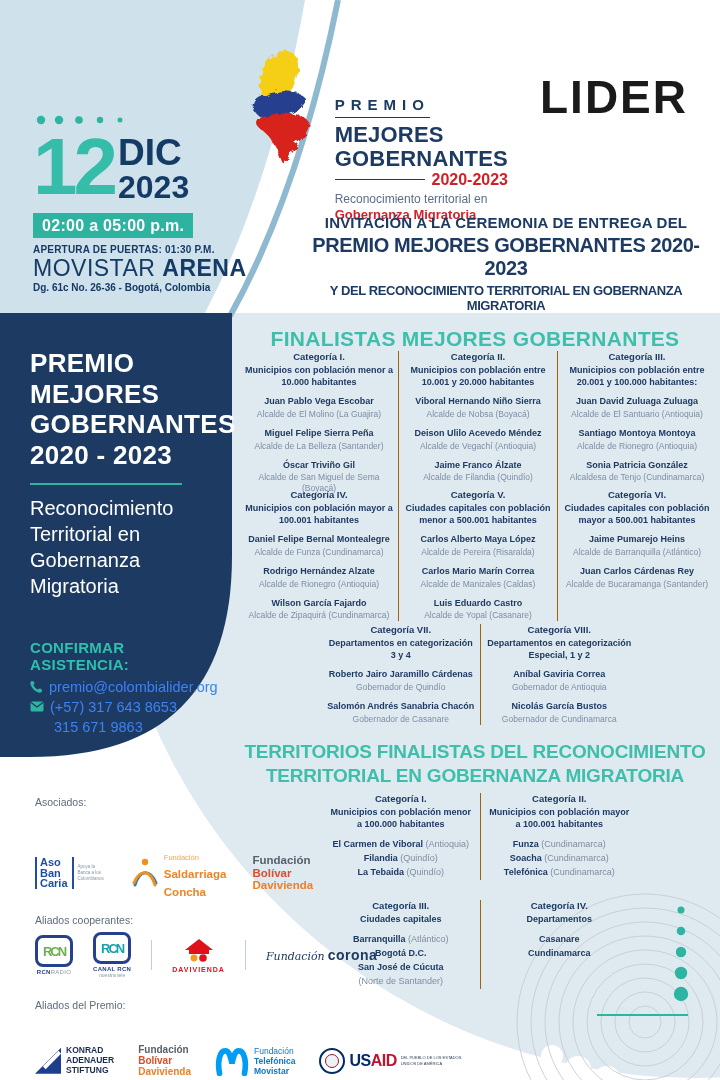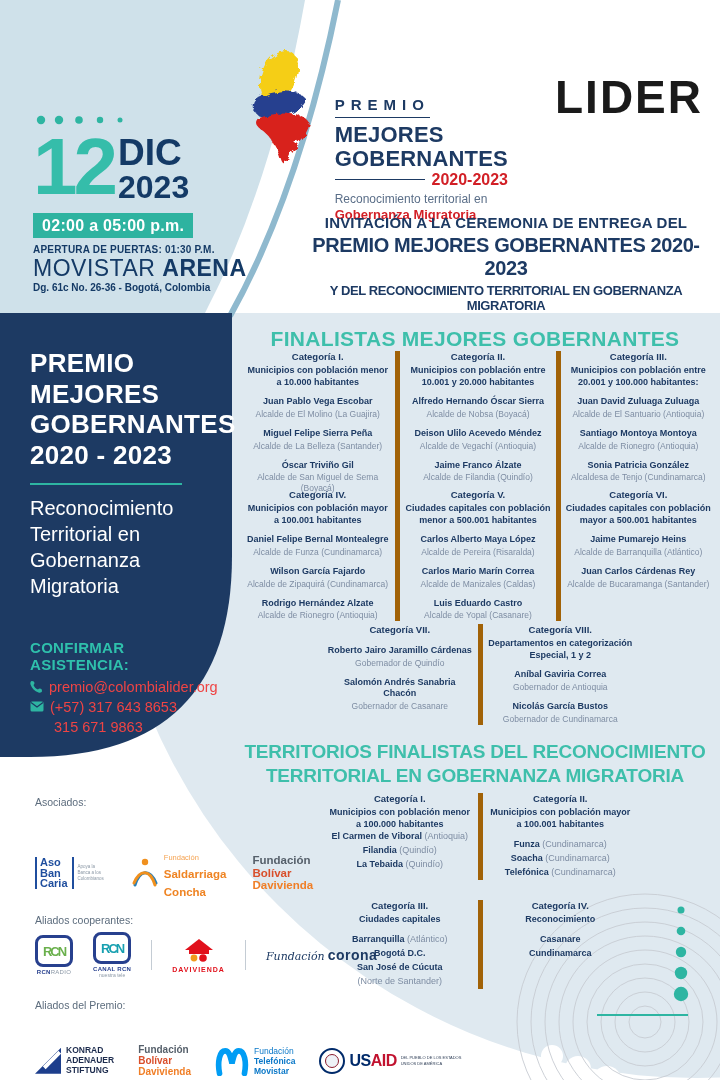--- a/index.html
+++ b/index.html
@@ -28,42 +28,42 @@
   .plogo-big { font-size:22px; font-weight:800; color:#1d3a63; line-height:1.08; letter-spacing:0.2px; }
   .plogo-years-row { display:flex; align-items:center; }
   .plogo-years-row .rule { flex:1; height:1.5px; background:#1d3a63; margin-right:6px; }
   .plogo-years { font-size:16px; font-weight:800; color:#d21f26; }
   .plogo-sub1 { font-size:12px; color:#5a6e88; margin-top:3px; }
   .plogo-sub2 { font-size:13px; font-weight:800; color:#d21f26; margin-top:1px; }
 
   
   .cl-row { display:flex; align-items:center; }
   .cl-colombia { font-size:20px; font-weight:800; color:#1a1a1a; letter-spacing:0.5px; margin-left:4px; }
-  .cl-lider { font-size:46px; font-weight:900; color:#1a1a1a; letter-spacing:2px; line-height:0.95; margin-left:25px; }
+  .cl-lider { font-size:46px; font-weight:900; color:#1a1a1a; letter-spacing:2px; line-height:0.95; margin-left:10px; }
 
   
   .inv { text-align:center; color:#1d3a63; }
   .inv-1 { font-size:15px; font-weight:700; letter-spacing:0.2px; }
   .inv-2 { font-size:20px; font-weight:800; letter-spacing:-0.4px; margin-top:3px; }
   .inv-3 { font-size:13px; font-weight:700; letter-spacing:-0.4px; margin-top:3px; }
 
   
   .sb-title { color:#ffffff; font-size:26px; font-weight:800; line-height:1.18; letter-spacing:0.3px; }
   .sb-div { width:152px; height:2px; background:#2eb5a2; margin:12px 0 10px; }
   .sb-sub { color:#ffffff; font-size:20px; font-weight:300; line-height:1.3; width:165px; }
   .sb-confirm { color:#2fc0ac; font-size:15px; font-weight:800; letter-spacing:0.3px; margin-bottom:6px; }
-  .sb-line { display:flex; align-items:center; color:#ef4444; font-size:14.5px; margin-top:4px; }
+  .sb-line { display:flex; align-items:center; color:#3b82f6; font-size:14.5px; margin-top:4px; }
   .sb-line .ic { margin-right:6px; display:inline-flex; }
   .sb-indent { margin-left:24px; }
 
   
   .fin-heading { text-align:center; color:#3ebfab; font-size:21px; font-weight:800; letter-spacing:0.3px; }
   .cat-grid { display:flex; align-items:stretch; }
   .cat-col { flex:1; padding:0 5px; text-align:center; }
-  .cat-col + .cat-col { border-left:5px solid #a16207; }
+  .cat-col + .cat-col { border-left:1px solid #a16207; }
   .cat-title { font-size:9.5px; font-weight:800; color:#1d3a63; line-height:1.35; }
   .cat-desc { font-size:9px; font-weight:800; color:#1d3a63; line-height:1.35; }
   .person { margin-top:8px; }
   .p-name { font-size:9px; font-weight:700; color:#1d3a63; line-height:1.3; }
   .p-role { font-size:8.5px; color:#7e8da3; line-height:1.3; margin-top:1px; }
   .terr-heading { text-align:center; color:#3ebfab; font-size:19px; font-weight:800; line-height:1.28; letter-spacing:-0.2px; }
   .place-line { font-size:9px; line-height:1.55; color:#7e8da3; }
   .place-line .pl { font-weight:700; color:#1d3a63; }
 
   
@@ -268,21 +268,21 @@
         </div>
       <div class="person">
           <div class="p-name">Óscar Triviño Gil</div>
           <div class="p-role">Alcalde de San Miguel de Sema (Boyacá)</div>
         </div>
     </div>
     <div class="cat-col">
       <div class="cat-title">Categoría II.</div>
       <div class="cat-desc">Municipios con población entre 10.001 y 20.000 habitantes</div>
       <div class="person">
-          <div class="p-name">Alfredo Hernando Óscar Sierra</div>
+          <div class="p-name">Viboral Hernando Niño Sierra</div>
           <div class="p-role">Alcalde de Nobsa (Boyacá)</div>
         </div>
       <div class="person">
           <div class="p-name">Deison Ulilo Acevedo Méndez</div>
           <div class="p-role">Alcalde de Vegachí (Antioquia)</div>
         </div>
       <div class="person">
           <div class="p-name">Jaime Franco Álzate</div>
           <div class="p-role">Alcalde de Filandia (Quindío)</div>
         </div>
@@ -307,27 +307,27 @@
 
   <div class="abs cat-grid" style="left:240px; top:489px; width:476px;">
     <div class="cat-col">
       <div class="cat-title">Categoría IV.</div>
       <div class="cat-desc">Municipios con población mayor a 100.001 habitantes</div>
       <div class="person">
           <div class="p-name">Daniel Felipe Bernal Montealegre</div>
           <div class="p-role">Alcalde de Funza (Cundinamarca)</div>
         </div>
       <div class="person">
+          <div class="p-name">Rodrigo Hernández Alzate</div>
+          <div class="p-role">Alcalde de Rionegro (Antioquia)</div>
+        </div>
+      <div class="person">
           <div class="p-name">Wilson García Fajardo</div>
           <div class="p-role">Alcalde de Zipaquirá (Cundinamarca)</div>
         </div>
-      <div class="person">
-          <div class="p-name">Rodrigo Hernández Alzate</div>
-          <div class="p-role">Alcalde de Rionegro (Antioquia)</div>
-        </div>
     </div>
     <div class="cat-col">
       <div class="cat-title">Categoría V.</div>
       <div class="cat-desc">Ciudades capitales con población menor a 500.001 habitantes</div>
       <div class="person">
           <div class="p-name">Carlos Alberto Maya López</div>
           <div class="p-role">Alcalde de Pereira (Risaralda)</div>
         </div>
       <div class="person">
           <div class="p-name">Carlos Mario Marín Correa</div>
@@ -348,20 +348,21 @@
       <div class="person">
           <div class="p-name">Juan Carlos Cárdenas Rey</div>
           <div class="p-role">Alcalde de Bucaramanga (Santander)</div>
         </div>
     </div>
   </div>
 
   <div class="abs cat-grid" style="left:322px; top:624px; width:316px;">
     <div class="cat-col">
       <div class="cat-title">Categoría VII.</div>
+      <div class="cat-desc">Departamentos en categorización 3 y 4</div>
       <div class="person">
           <div class="p-name">Roberto Jairo Jaramillo Cárdenas</div>
           <div class="p-role">Gobernador de Quindío</div>
         </div>
       <div class="person">
           <div class="p-name">Salomón Andrés Sanabria Chacón</div>
           <div class="p-role">Gobernador de Casanare</div>
         </div>
     </div>
     <div class="cat-col">
@@ -380,21 +381,21 @@
 
   <div class="abs terr-heading" style="left:240px; top:740px; width:470px;">
     <div>TERRITORIOS FINALISTAS DEL RECONOCIMIENTO</div>
     <div>TERRITORIAL EN GOBERNANZA MIGRATORIA</div>
   </div>
 
   <div class="abs cat-grid" style="left:322px; top:793px; width:316px;">
     <div class="cat-col">
       <div class="cat-title">Categoría I.</div>
       <div class="cat-desc">Municipios con población menor a 100.000 habitantes</div>
-      <div style="margin-top:0;">
+      <div style="margin-top:8px;">
         <div class="place-line"><span class="pl">El Carmen de Viboral</span><span> (Antioquia)</span></div>
         <div class="place-line"><span class="pl">Filandia</span><span> (Quindío)</span></div>
         <div class="place-line"><span class="pl">La Tebaida</span><span> (Quindío)</span></div>
       </div>
     </div>
     <div class="cat-col">
       <div class="cat-title">Categoría II.</div>
       <div class="cat-desc">Municipios con población mayor a 100.001 habitantes</div>
       <div style="margin-top:8px;">
         <div class="place-line"><span class="pl">Funza</span><span> (Cundinamarca)</span></div>
@@ -409,21 +410,21 @@
       <div class="cat-title">Categoría III.</div>
       <div class="cat-desc">Ciudades capitales</div>
       <div style="margin-top:8px;">
         <div class="place-line"><span class="pl">Barranquilla</span><span> (Atlántico)</span></div>
         <div class="place-line"><span class="pl">Bogotá D.C.</span></div>
         <div class="place-line"><span class="pl">San José de Cúcuta</span><br><span>(Norte de Santander)</span></div>
       </div>
     </div>
     <div class="cat-col">
       <div class="cat-title">Categoría IV.</div>
-      <div class="cat-desc">Reconocimiento</div>
+      <div class="cat-desc">Departamentos</div>
       <div style="margin-top:8px;">
         <div class="place-line"><span class="pl">Casanare</span></div>
         <div class="place-line"><span class="pl">Cundinamarca</span></div>
       </div>
     </div>
   </div>
 
   <div class="abs part-label" style="left:35px; top:796px;">Asociados:</div>
 
   <div class="abs logo-row" style="left:35px; top:846px; gap:26px;">

